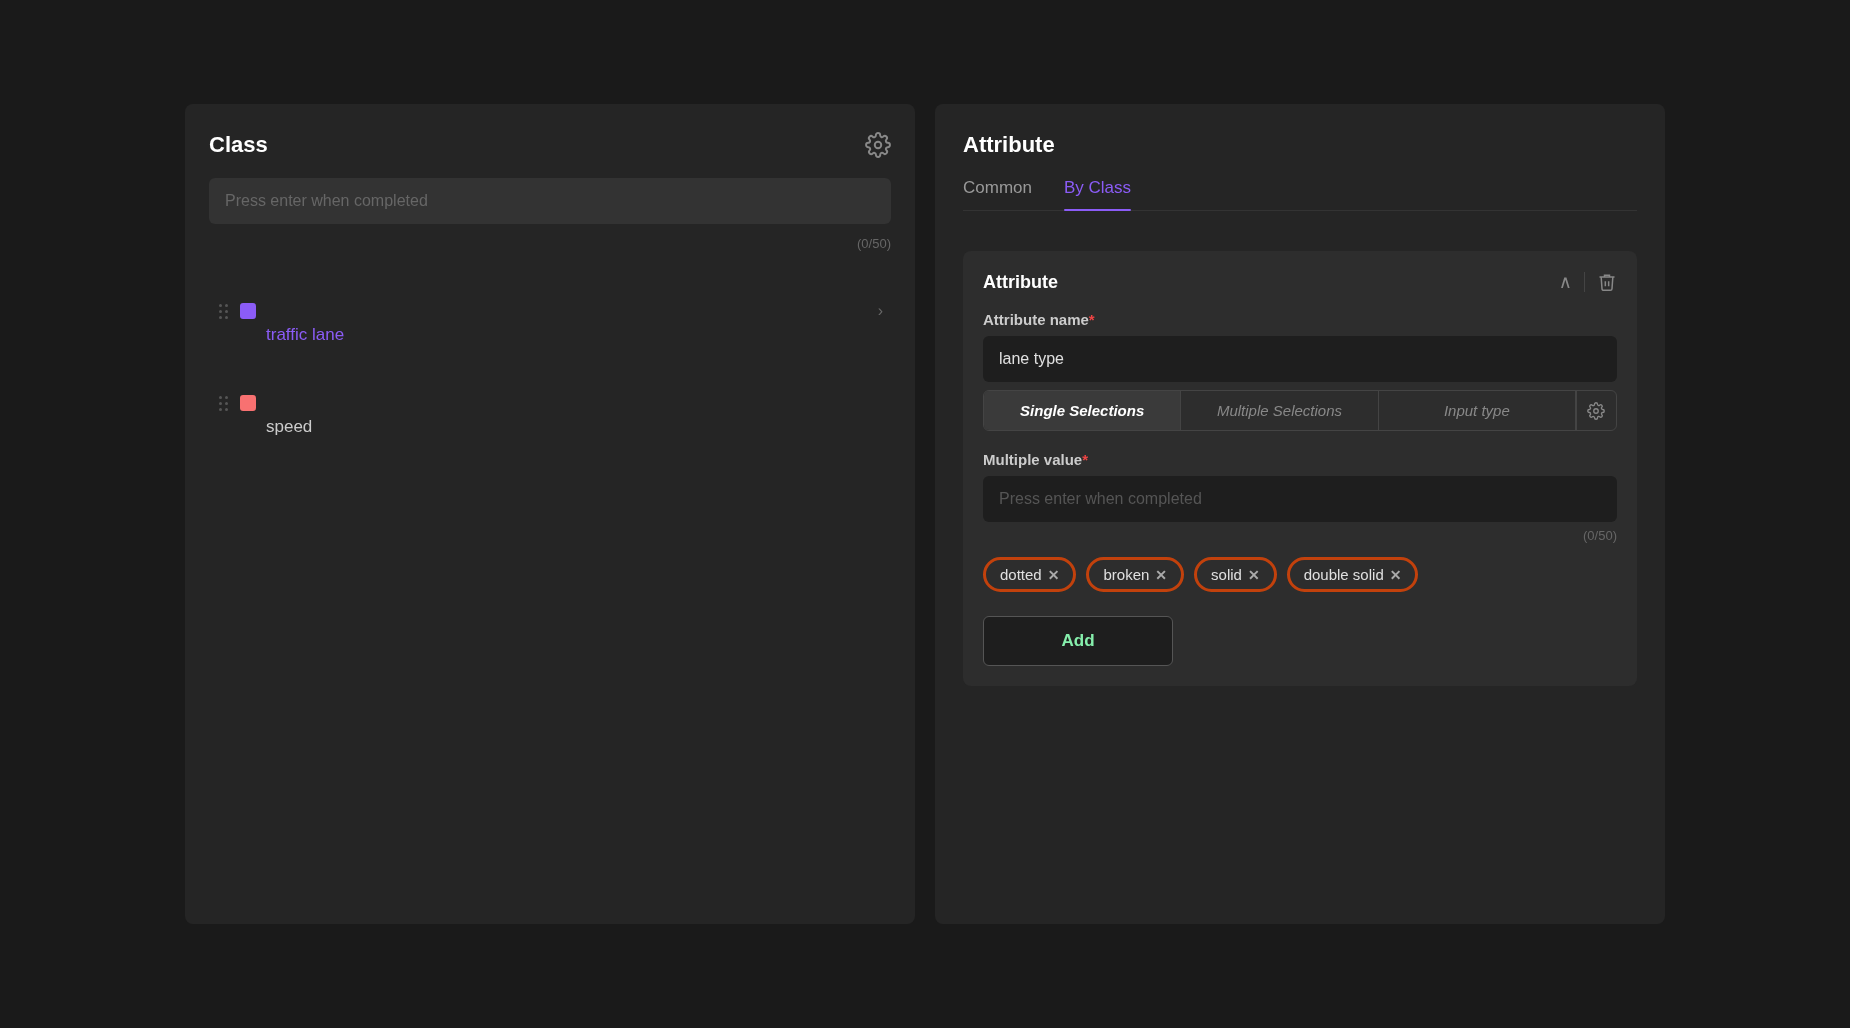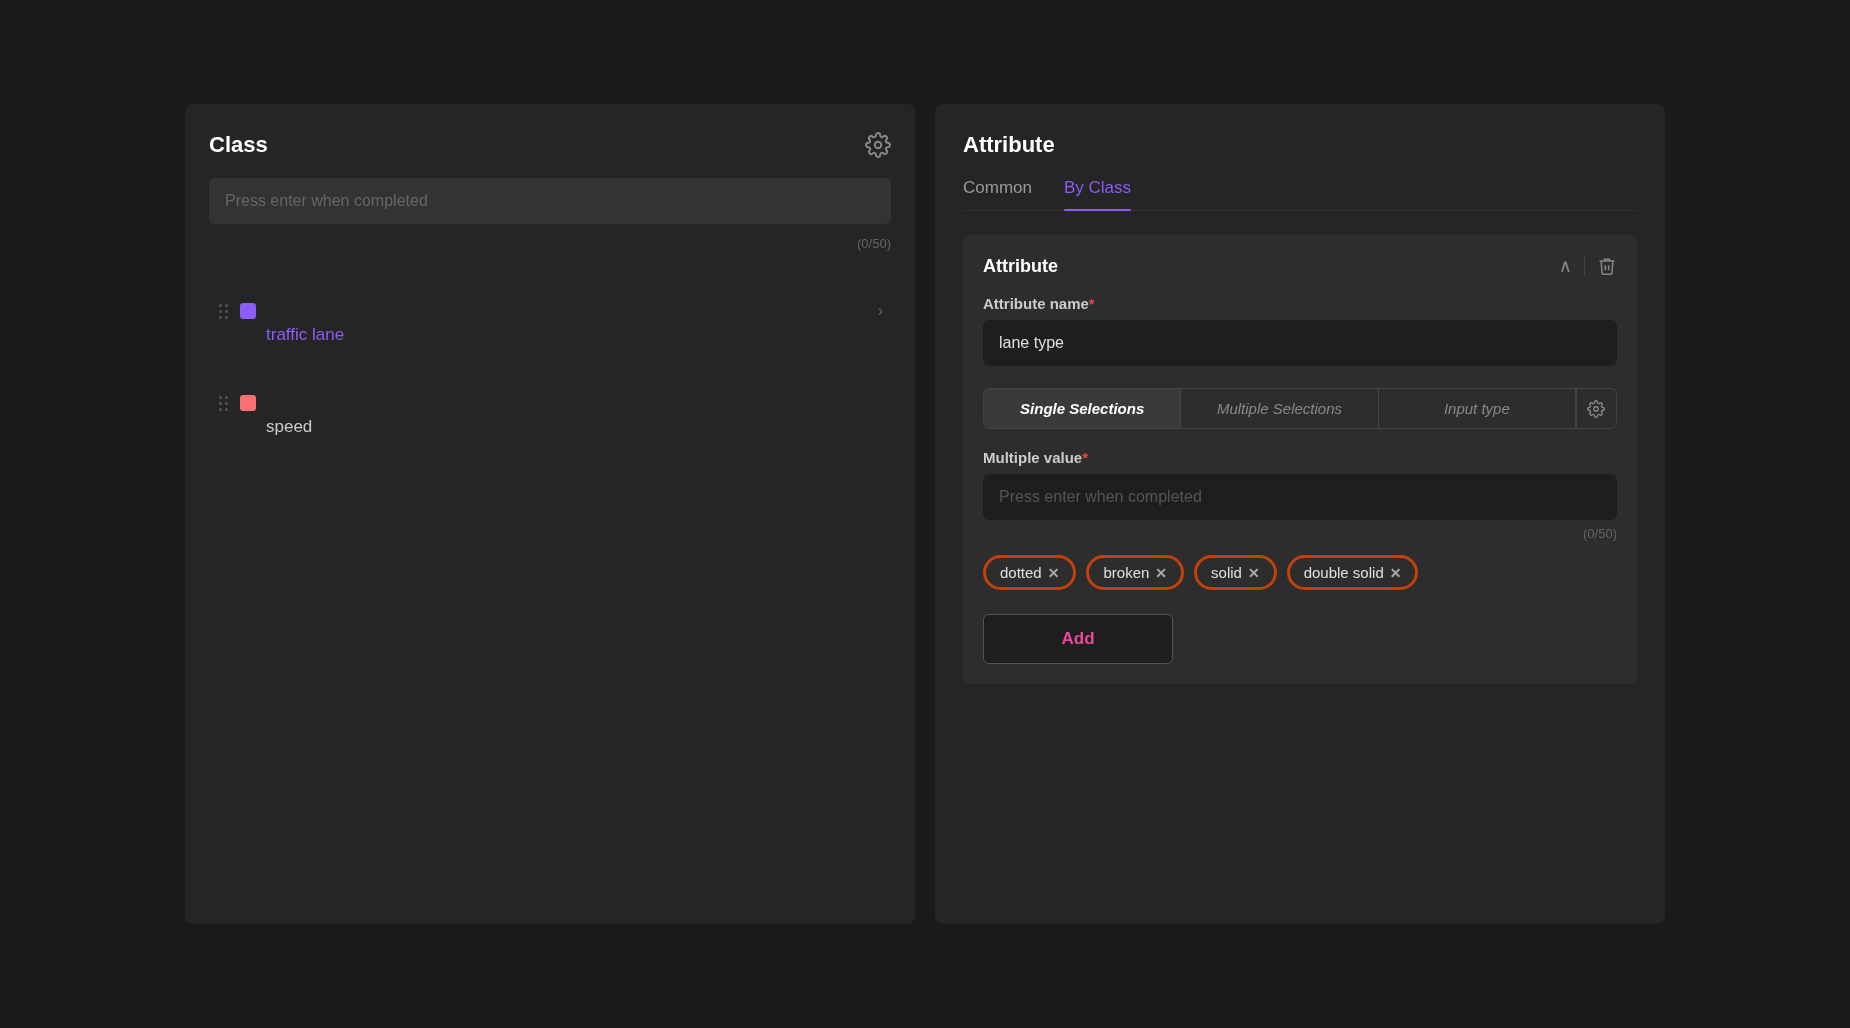--- a/index.html
+++ b/index.html
@@ -138,21 +138,21 @@
     .right-panel-title {
       font-size: 22px;
       font-weight: 700;
       color: #ffffff;
       margin-bottom: 20px;
     }
     .tabs-row {
       display: flex;
       gap: 32px;
       border-bottom: 1px solid #333;
-      margin-bottom: 24px;
+      margin-bottom: 40px;
     }
     .tab {
       font-size: 17px;
       padding-bottom: 12px;
       cursor: pointer;
       position: relative;
       color: #888;
     }
     .tab.active {
       color: #8b5cf6;
@@ -215,21 +215,21 @@
     }
     .text-input {
       width: 100%;
       background: #1e1e1e;
       border: none;
       border-radius: 6px;
       padding: 14px 16px;
       color: #e0e0e0;
       font-size: 16px;
       outline: none;
-      margin-bottom: 22px;
+      margin-bottom: 8px;
     }
     .char-count {
       text-align: right;
       font-size: 13px;
       color: #666;
       margin-bottom: 14px;
     }
 
     .type-tabs-row {
       display: flex;
@@ -314,21 +314,21 @@
       font-size: 14px;
       font-weight: 700;
     }
 
     .add-button {
       width: 190px;
       padding: 14px 0;
       background: #1e1e1e;
       border: 1px solid #555;
       border-radius: 6px;
-      color: #ec4899;
+      color: #86efac;
       font-size: 17px;
       font-weight: 600;
       cursor: pointer;
       text-align: center;
     }
   </style>
 </head>
 <body>
 
 <div class="main-container">

